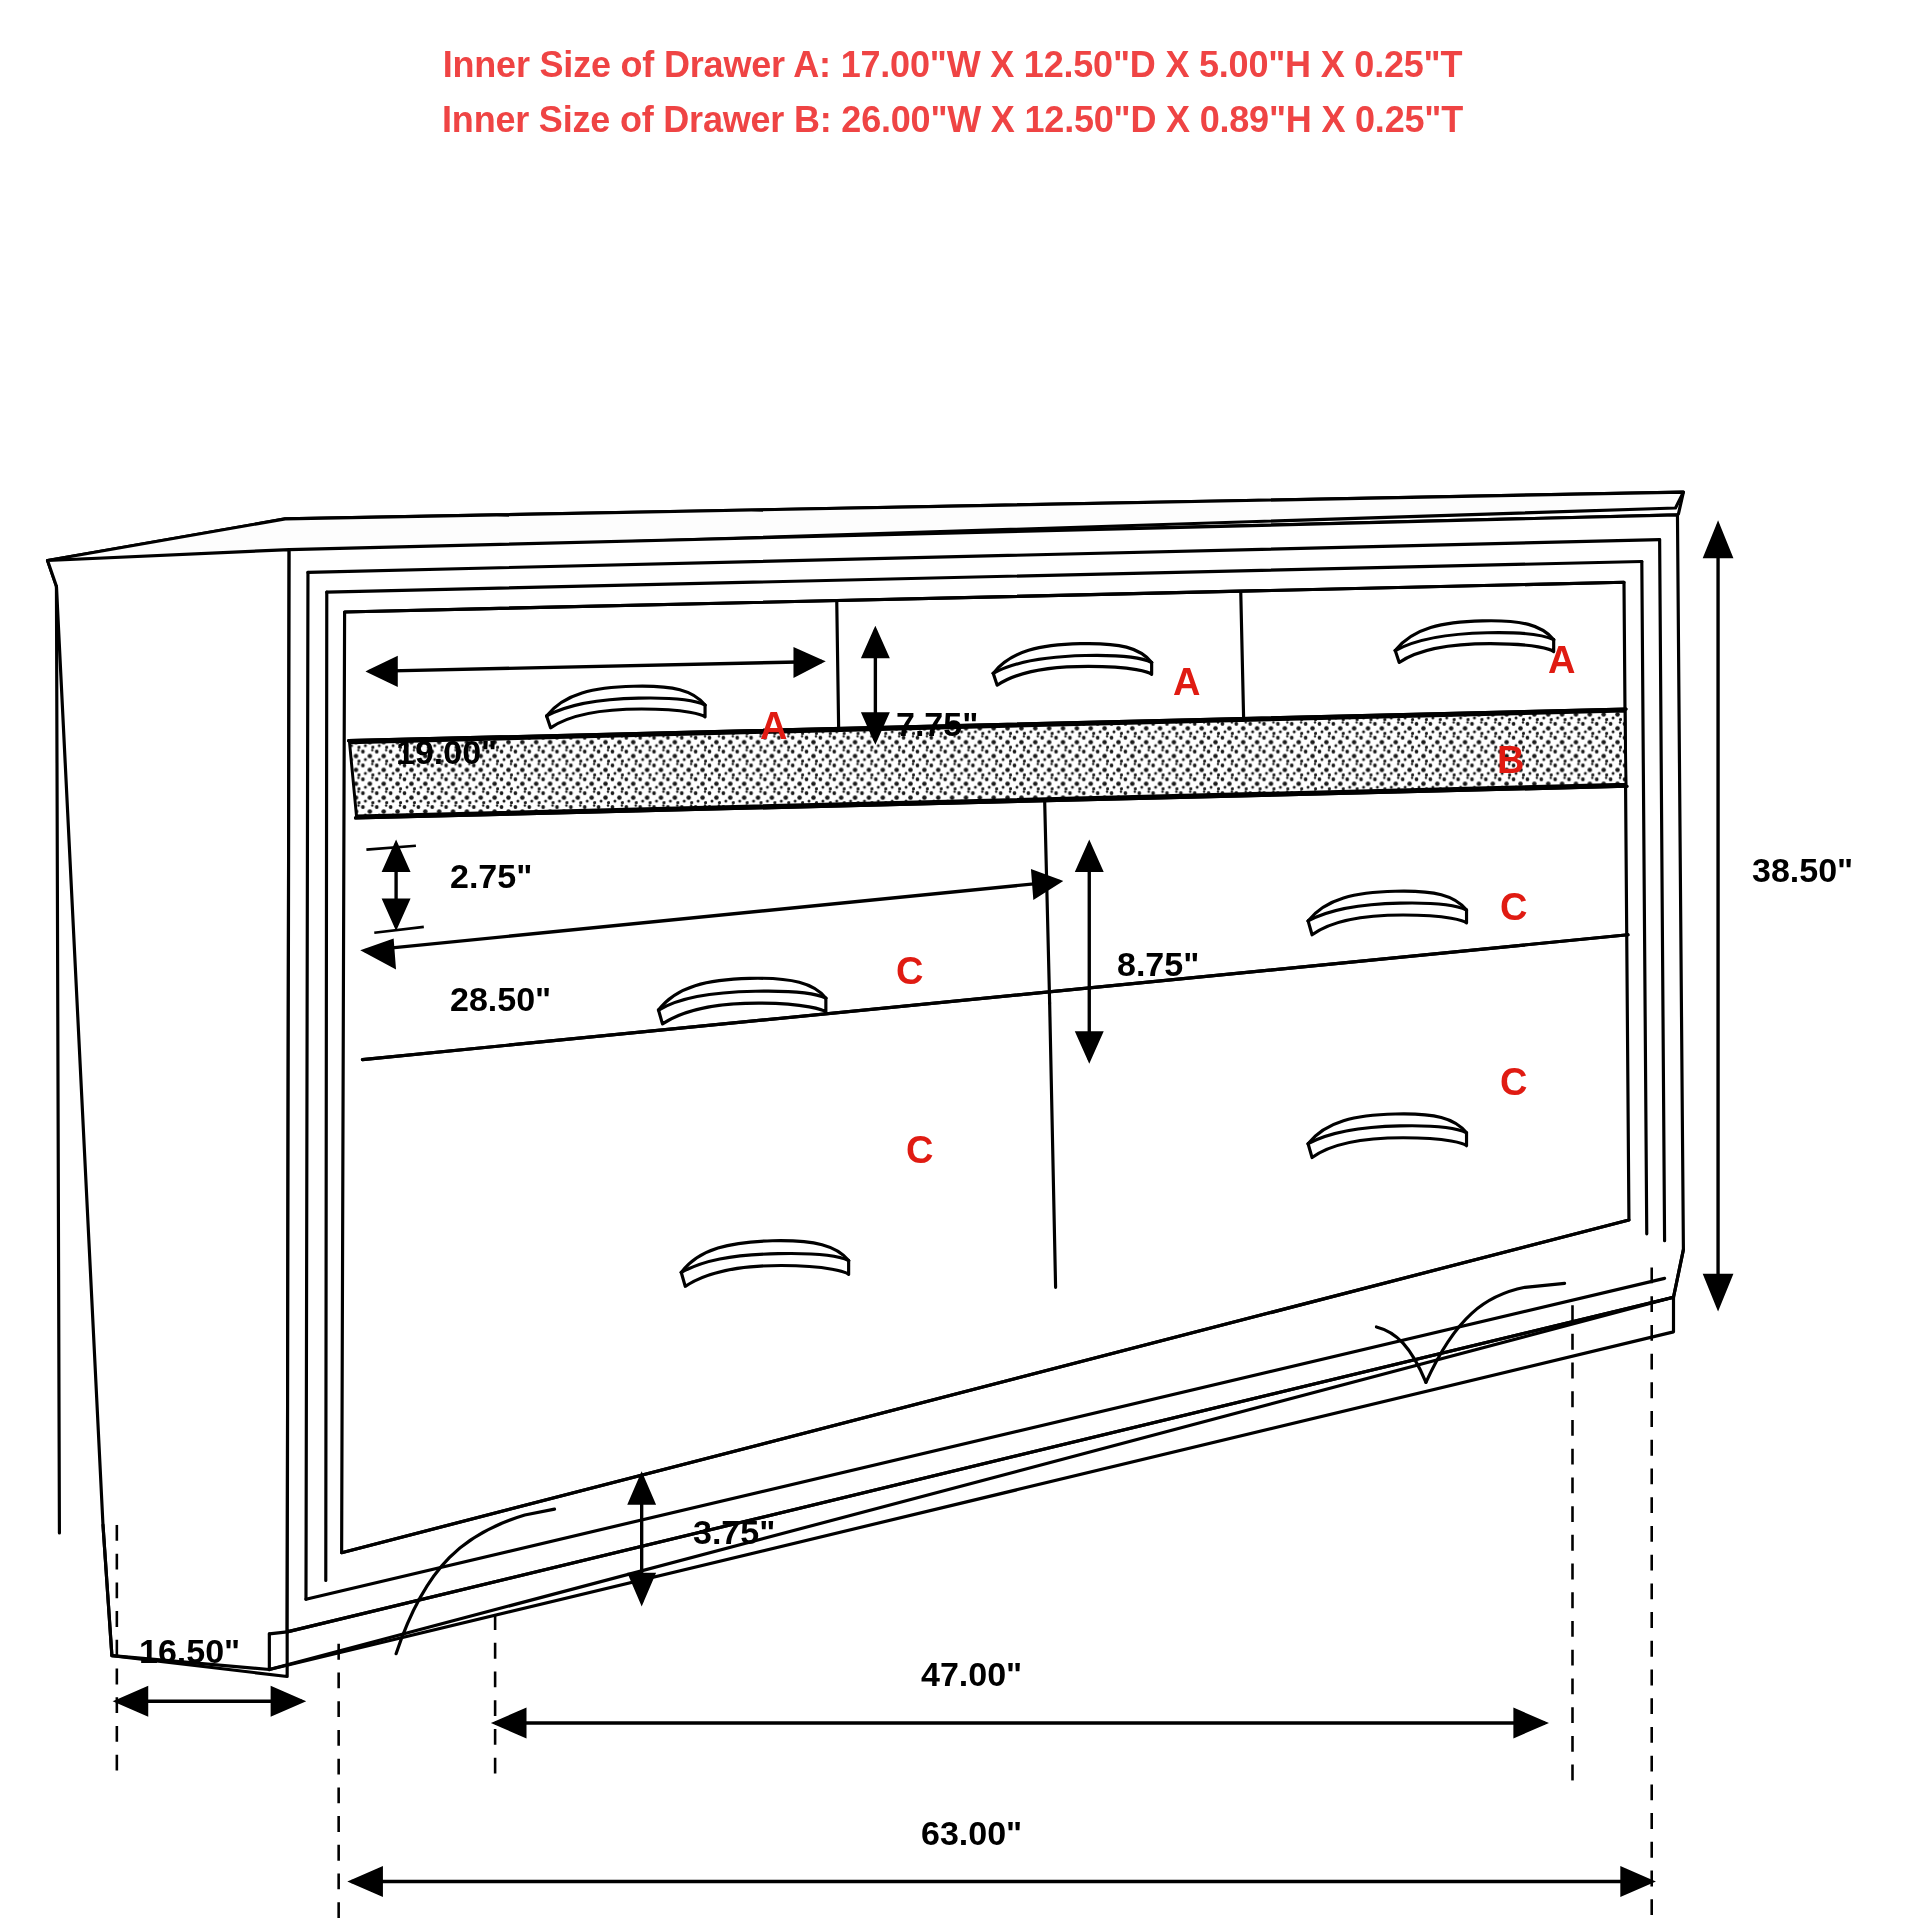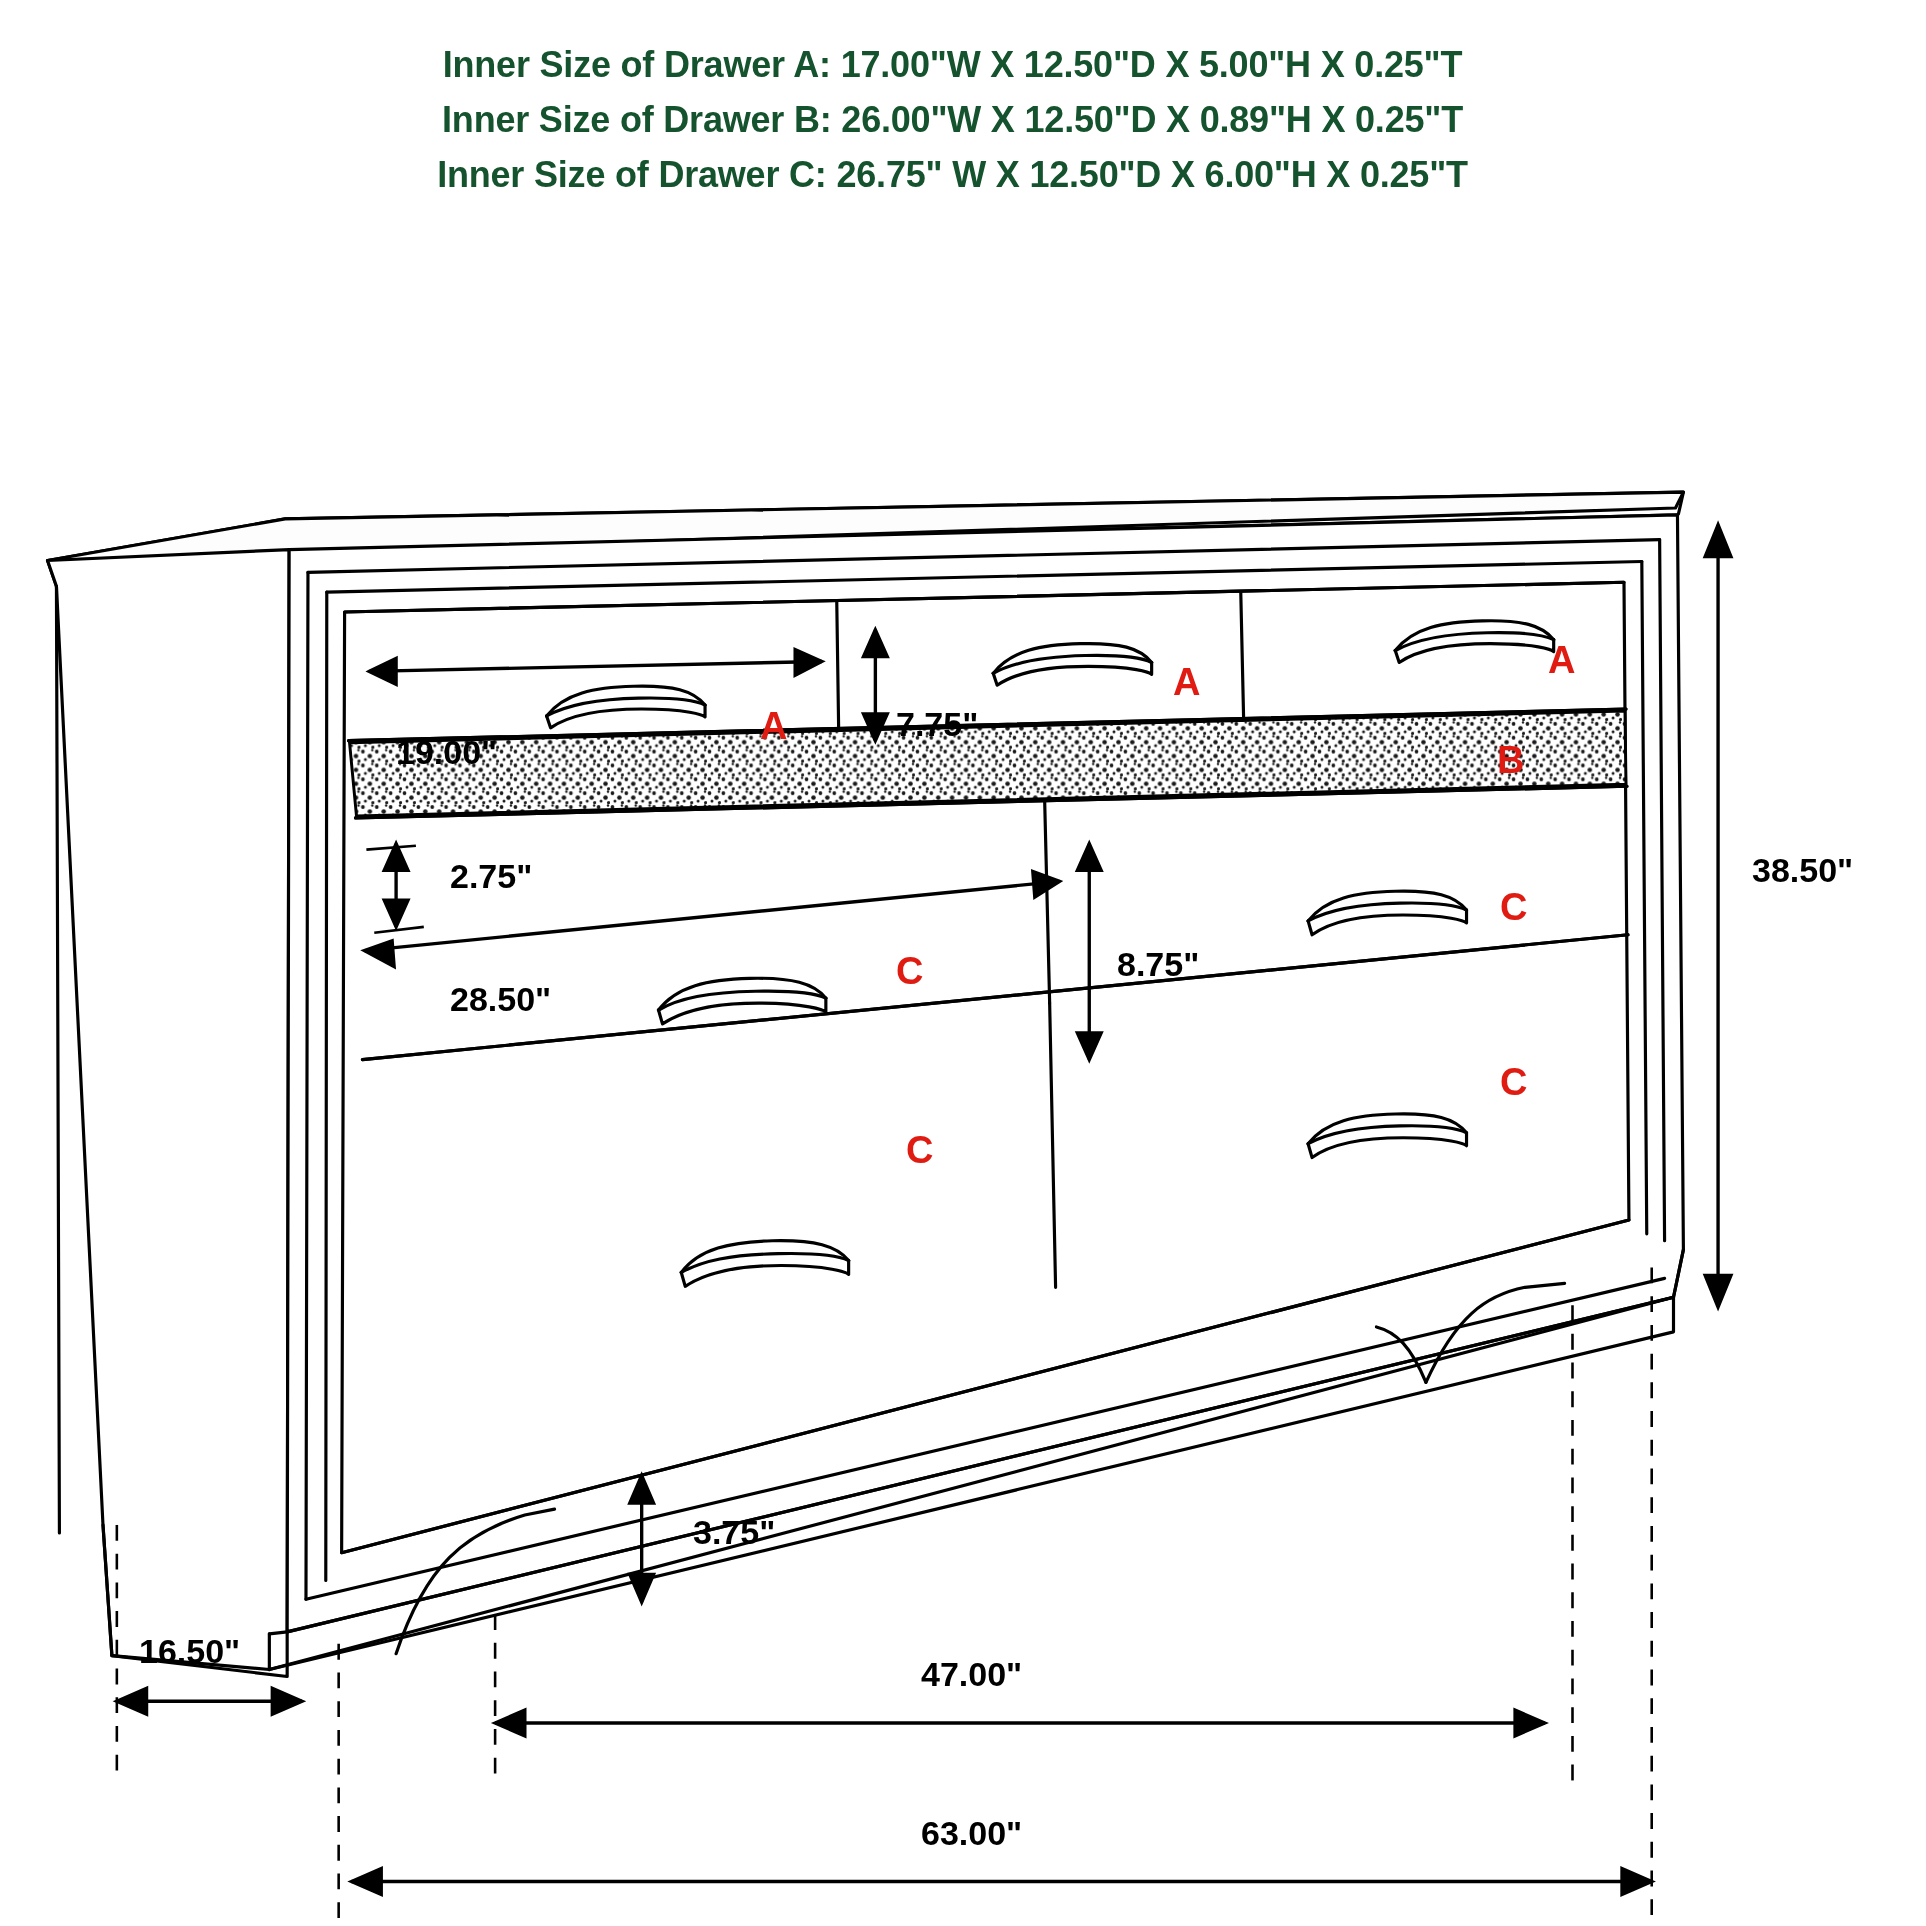--- a/index.html
+++ b/index.html
@@ -20,21 +20,21 @@
     width: 1927px;
     height: 1927px;
   }
   .hdr {
     position: absolute;
     left: 0;
     width: 1905px;
     text-align: center;
     font-weight: bold;
     font-size: 36px;
-    color: #14532d;
+    color: #ef4444;
     letter-spacing: -0.2px;
     white-space: nowrap;
   }
   #hdr0 { top: 44px; }
   #hdr1 { top: 99px; }
   #hdr2 { top: 154px; }
 
   svg.overlay {
     position: absolute;
     left: 0; top: 0;
@@ -56,21 +56,20 @@
     white-space: nowrap;
   }
 </style>
 </head>
 <body>
 
 <div id="stage">
 
   <div class="hdr" id="hdr0">Inner Size of Drawer A: 17.00"W X 12.50"D X 5.00"H X 0.25"T</div>
   <div class="hdr" id="hdr1">Inner Size of Drawer B: 26.00"W X 12.50"D X 0.89"H X 0.25"T</div>
-  <div class="hdr" id="hdr2">Inner Size of Drawer C: 26.75" W X 12.50"D X 6.00"H X 0.25"T</div>
 
   <svg class="overlay" viewBox="0 0 1946 1946">
     <g fill="none" stroke="#000" stroke-width="3.2" stroke-linejoin="round" stroke-linecap="round">
 
       <path d="M48 566 L288 524 L1700 497 L1695 519 L1694 520 L292 555 L57 592 Z" fill="#ffffff"></path>
       <path d="M48 566 L1692 513 L1700 497 L288 524 Z" fill="#fdfdfd"></path>
 
       <path d="M48 566 L57 592 L104 1540 L113 1672 L290 1693 L290 1648 L292 555 Z" fill="#ffffff"></path>
 
       <path d="M57 592 L60 1548"></path>

